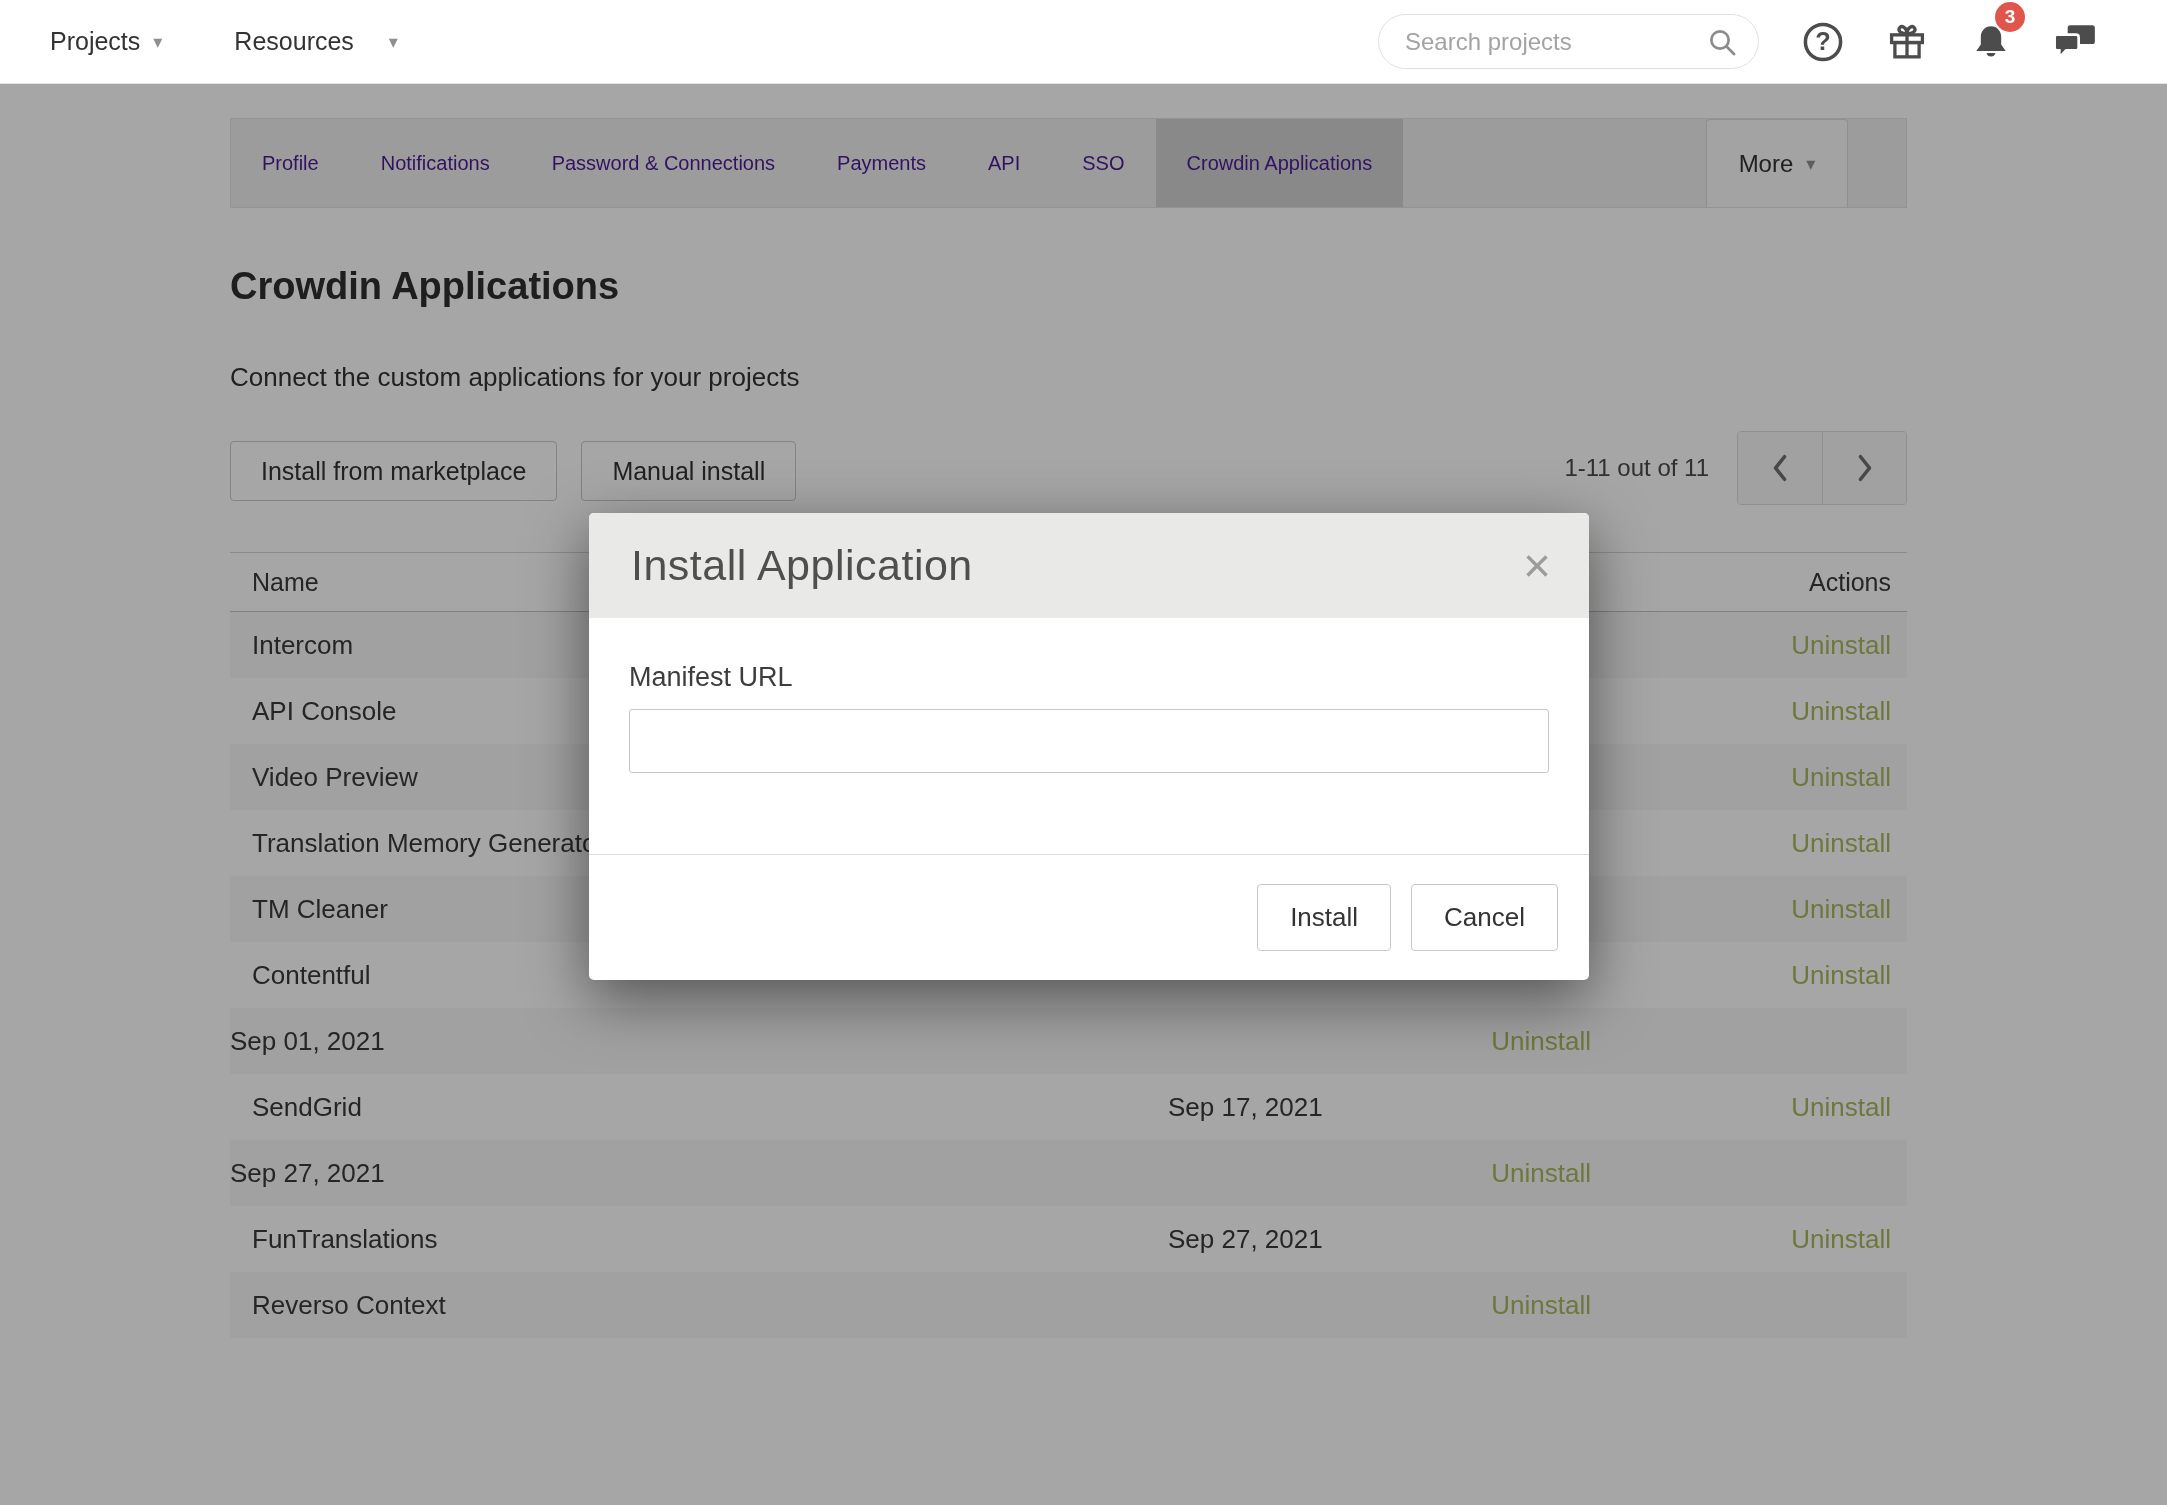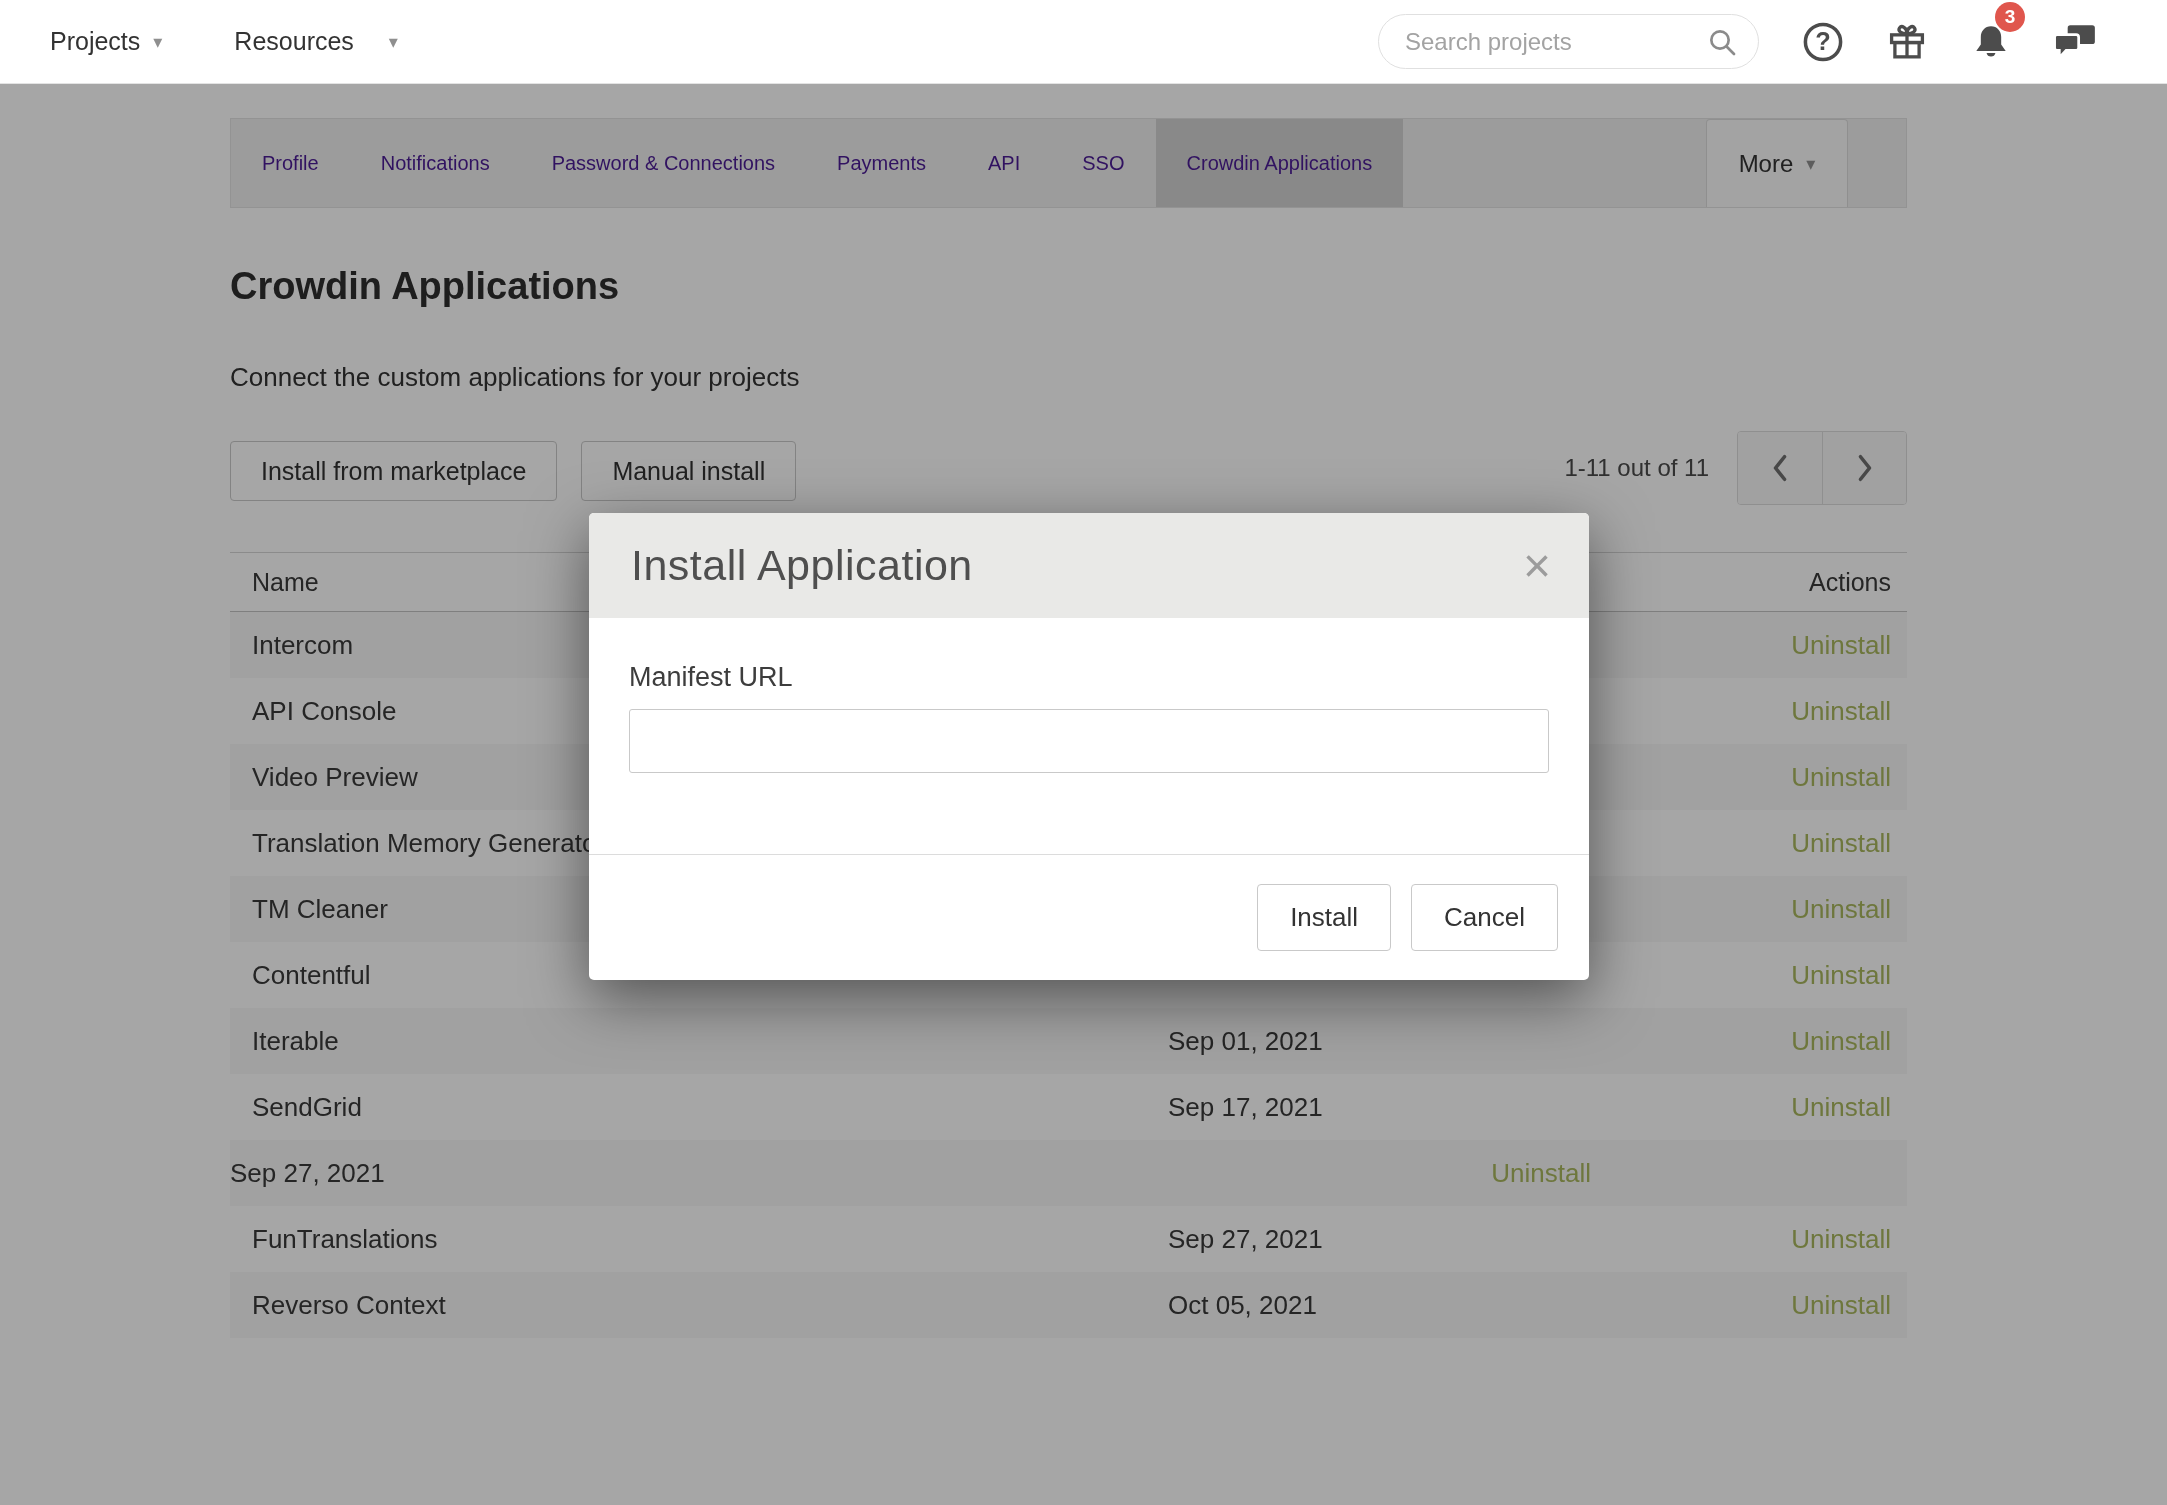--- a/index.html
+++ b/index.html
@@ -260,21 +260,20 @@
 
   <div class="row">
     <div class="cell-name">Contentful</div>
     <div class="cell-date"></div>
     <div class="cell-action">
       <a>Uninstall</a>
     </div>
   </div>
 
   <div class="row">
-    <div class="cell-name">Iterable</div>
     <div class="cell-date">Sep 01, 2021</div>
     <div class="cell-action">
       <a>Uninstall</a>
     </div>
   </div>
 
   <div class="row">
     <div class="cell-name">SendGrid</div>
     <div class="cell-date">Sep 17, 2021</div>
     <div class="cell-action">
@@ -292,21 +291,20 @@
   <div class="row">
     <div class="cell-name">FunTranslations</div>
     <div class="cell-date">Sep 27, 2021</div>
     <div class="cell-action">
       <a>Uninstall</a>
     </div>
   </div>
 
   <div class="row">
     <div class="cell-name">Reverso Context</div>
-    <div class="cell-date">Oct 05, 2021</div>
     <div class="cell-action">
       <a>Uninstall</a>
     </div>
   </div>
 </div>
     </div>
   </main>
 
   <div class="dim"></div>
 

